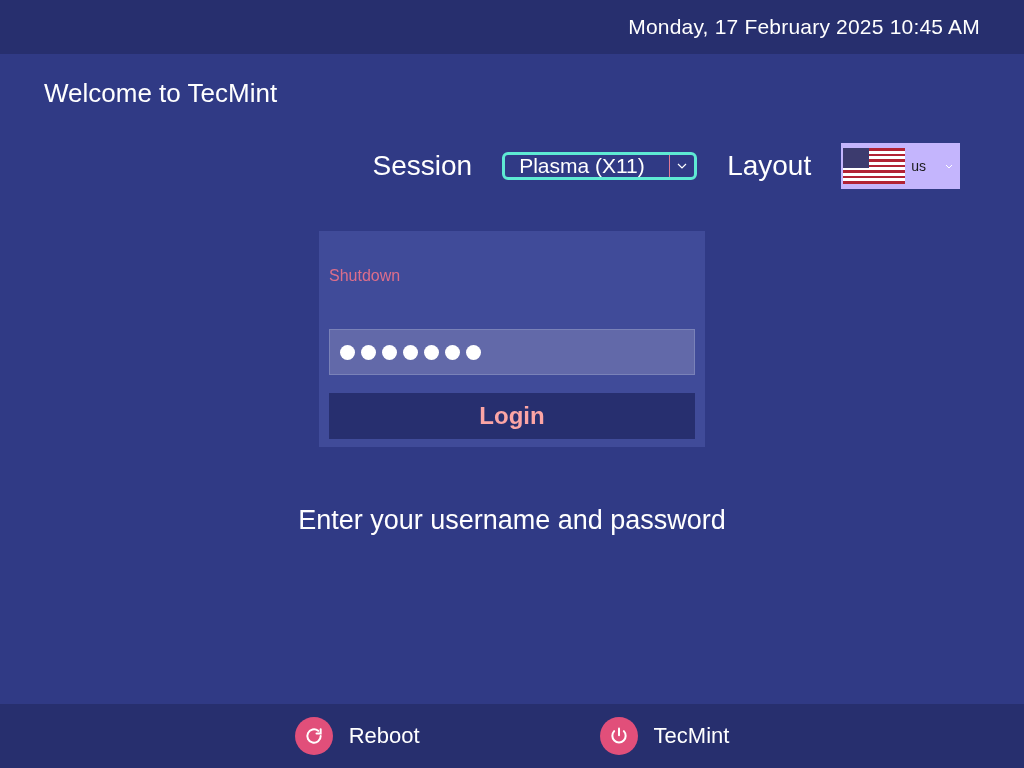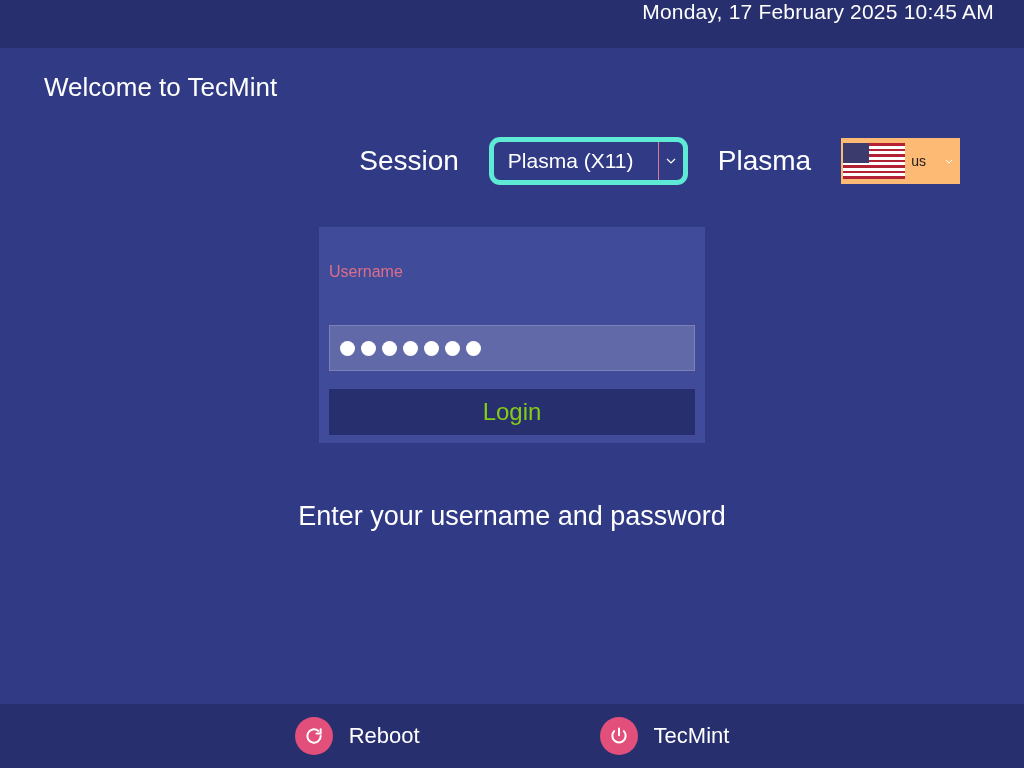--- a/index.html
+++ b/index.html
@@ -1,25 +1,25 @@
 <!DOCTYPE html>
 <html><head>
   <meta charset="utf-8">
   <style>
     * { margin: 0; padding: 0; box-sizing: border-box; font-family: -apple-system, BlinkMacSystemFont, "Segoe UI", "Helvetica Neue", Arial, sans-serif; font-weight: 300; }
     html, body { width: 1024px; height: 768px; overflow: hidden; }
     body { background: #303a85; color: #ffffff; font-size: 20px; }
 
     .topbar {
-      height: 48px;
+      height: 54px;
       background: #272f6e;
       display: flex;
-      align-items: flex-start;
+      align-items: center;
       justify-content: flex-end;
-      padding: 0 30px;
+      padding: 0 44px;
     }
     .topbar .dt { font-size: 21px; letter-spacing: .2px; font-weight: 400; }
 
     .header {
       padding: 24px 30px 0 44px;
     }
     .welcome { font-size: 26px; font-weight: 300; }
 
     .selectors {
       margin-top: 34px;
@@ -27,42 +27,42 @@
       align-items: center;
       justify-content: flex-end;
       gap: 30px;
       padding-right: 34px;
     }
     .sel-label { font-size: 28px; font-weight: 300; }
 
     .select-box {
       display: flex;
       align-items: center;
-      height: 48px;
-      border: 5px solid #5eead4;
-      border-radius: 11px;
+      height: 28px;
+      border: 3px solid #5eead4;
+      border-radius: 6px;
     }
     .select-box .val {
       padding: 0 14px;
       min-width: 164px;
       font-size: 21px;
       font-weight: 300;
     }
     .select-box .sep { width: 1px; height: 100%; background: #e07a95; }
     .select-box .chev {
       width: 24px; height: 100%;
       display: flex; align-items: center; justify-content: center;
     }
     .chev svg { width: 10px; height: 6px; }
 
     .layout-box {
       display: flex;
       align-items: center;
       height: 46px;
-      background: #fdba74;
+      background: #c4b5fd;
     }
     .flag {
       width: 62px; height: 36px; margin-left: 2px;
       background: #ffffff;
       display: flex; flex-direction: column; overflow: hidden;
       position: relative;
     }
     .flag .stripes {
       position: absolute; inset: 0;
       display: flex; flex-direction: column;
@@ -110,23 +110,23 @@
       display: flex; align-items: center;
       padding-left: 10px; gap: 6px;
     }
     .dot { width: 15px; height: 15px; border-radius: 50%; background: #ffffff; }
 
     .login-btn {
       margin-top: 18px;
       width: 100%; height: 46px;
       background: #272f6f;
       border: none;
-      color: #84cc16;
+      color: #fca5a5;
       font-size: 24px;
-      font-weight: 400;
+      font-weight: 700;
       cursor: pointer;
       font-family: inherit;
     }
 
     .instruction {
       text-align: center;
       margin-top: 58px;
       font-size: 27px;
       font-weight: 400;
     }
@@ -167,21 +167,21 @@
     <div class="select-box">
       <div class="val">Plasma (X11)</div>
       <div class="sep"></div>
       <div class="chev">
         <svg viewBox="0 0 10 6">
             <path d="M1 1 L5 5 L9 1" stroke="#ffffff" stroke-width="1.2" fill="none"></path>
           </svg>
       </div>
     </div>
 
-    <div class="sel-label">Plasma</div>
+    <div class="sel-label">Layout</div>
     <div class="layout-box">
       <div class="flag">
         <div class="stripes">
           <div class="stripe r"></div>
             <div class="stripe w"></div>
             <div class="stripe r"></div>
             <div class="stripe w"></div>
             <div class="stripe r"></div>
             <div class="stripe w"></div>
             <div class="stripe r"></div>
@@ -198,21 +198,21 @@
       <div class="layout-chev">
         <svg viewBox="0 0 8 5">
             <path d="M1 1 L4 4 L7 1" stroke="#ffffff" stroke-width="1" fill="none"></path>
           </svg>
       </div>
     </div>
   </div>
 </div>
 
 <div class="login-card">
-  <div class="field-label">Username</div>
+  <div class="field-label">Shutdown</div>
 
   <div class="gap"></div>
 
   <div class="password-display" id="pw-display">
       <div class="dot"></div>
       <div class="dot"></div>
       <div class="dot"></div>
       <div class="dot"></div>
       <div class="dot"></div>
       <div class="dot"></div>

